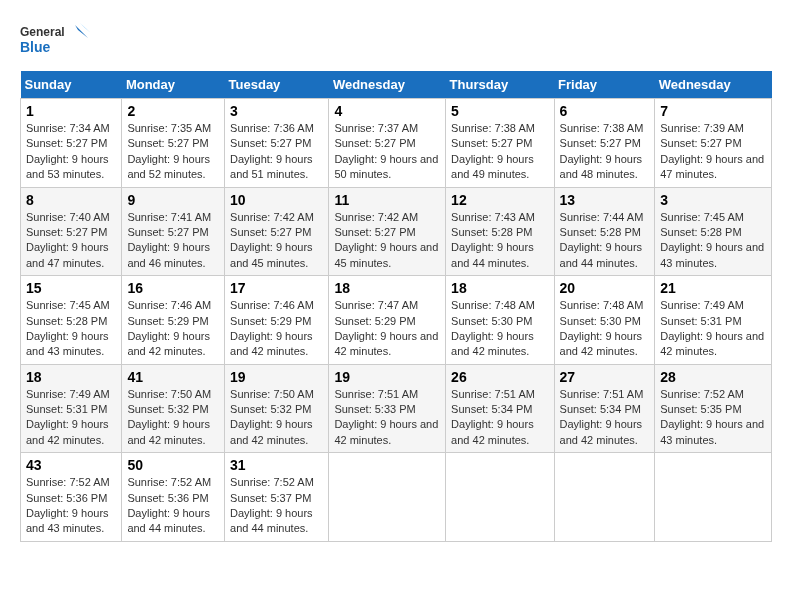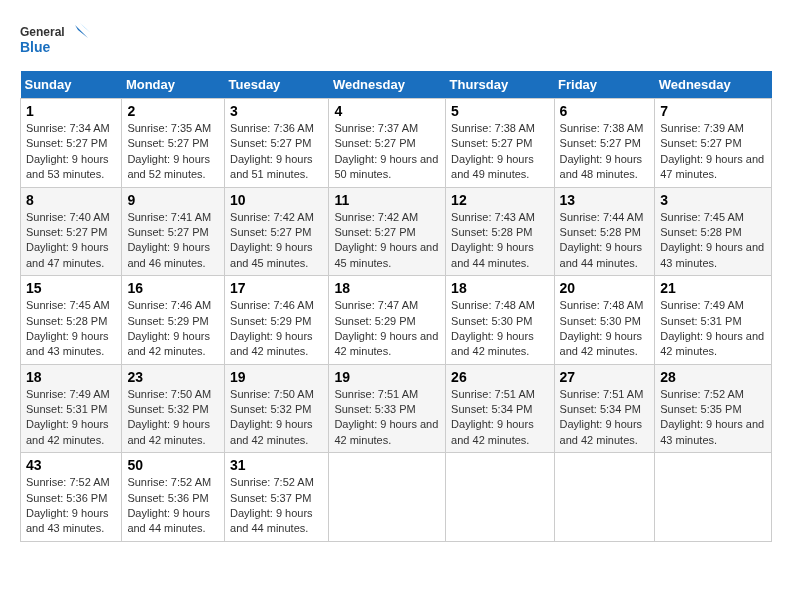--- a/index.html
+++ b/index.html
@@ -279,21 +279,21 @@
       <tr>
         <td>
         <span class="day-number">18</span>
         <div class="day-info">
           Sunrise: 7:49 AM<br>
           Sunset: 5:31 PM<br>
           Daylight: 9 hours and 42 minutes.
         </div>
       </td>
         <td>
-        <span class="day-number">23</span>
+        <span class="day-number">41</span>
         <div class="day-info">
           Sunrise: 7:50 AM<br>
           Sunset: 5:32 PM<br>
           Daylight: 9 hours and 42 minutes.
         </div>
       </td>
         <td>
         <span class="day-number">19</span>
         <div class="day-info">
           Sunrise: 7:50 AM<br>

